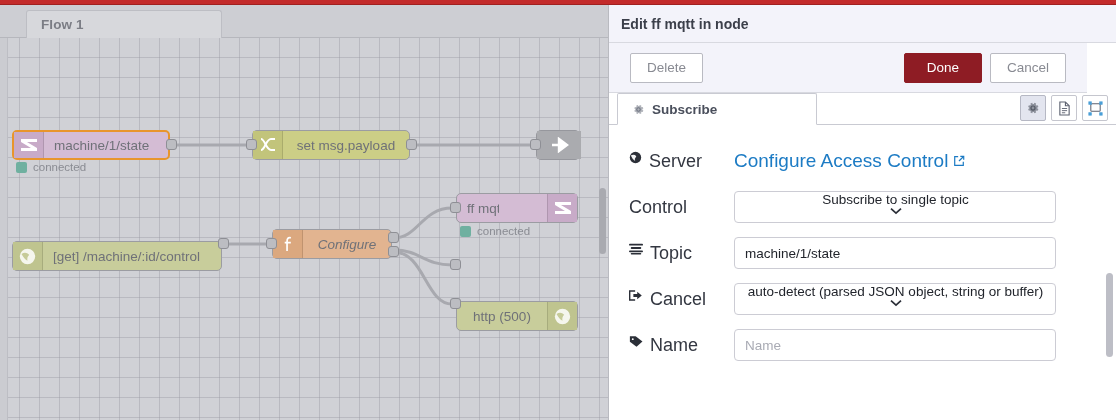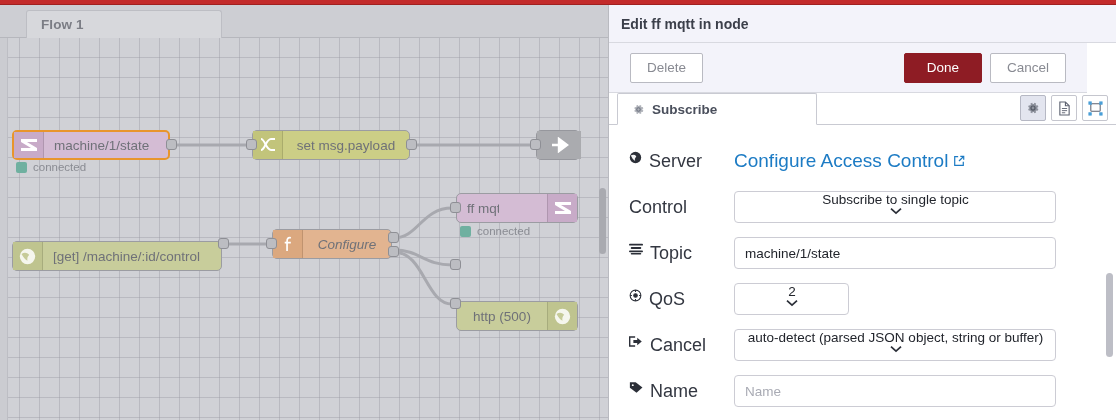--- a/index.html
+++ b/index.html
@@ -457,40 +457,20 @@
               <rect x="2" y="11.2" width="12" height="1.6" rx=".8"></rect>
             </svg>
           </span>
           <span>Topic</span>
         </div>
         <div class="ctl wide">
           <span class="val">machine/1/state</span>
         </div>
       </div>
 
-      <div class="row">
-        <div class="row-label">
-          <span>
-            <svg class="ic" width="13" height="13" viewBox="0 0 16 16" fill="none" stroke="#2b2f38" stroke-width="1.3">
-              <circle cx="8" cy="8" r="6.6"></circle>
-              <circle cx="8" cy="8" r="2.2" fill="#2b2f38"></circle>
-              <path d="M8 1.4v2.2M8 12.4v2.2M1.4 8h2.2M12.4 8h2.2"></path>
-            </svg>
-          </span>
-          <span>QoS</span>
-        </div>
-        <div class="ctl narrow select">
-          <span class="val">2</span>
-          <span>
-            <svg class="ic" width="12" height="8" viewBox="0 0 12 8" fill="none" stroke="#2b2f38" stroke-width="1.7">
-              <path d="M1 1.6L6 6.2 11 1.6"></path>
-            </svg>
-          </span>
-        </div>
-      </div>
 
       <div class="row">
         <div class="row-label">
           <span>
             <svg class="ic" width="14" height="13" viewBox="0 0 16 14" fill="#2b2f38">
               <path d="M0 1h7v1.6H1.6v8.8H7V13H0z"></path>
               <path d="M9.4 2.6L14.6 7l-5.2 4.4V8.6H5V5.4h4.4z"></path>
             </svg>
           </span>
           <span>Cancel</span>

